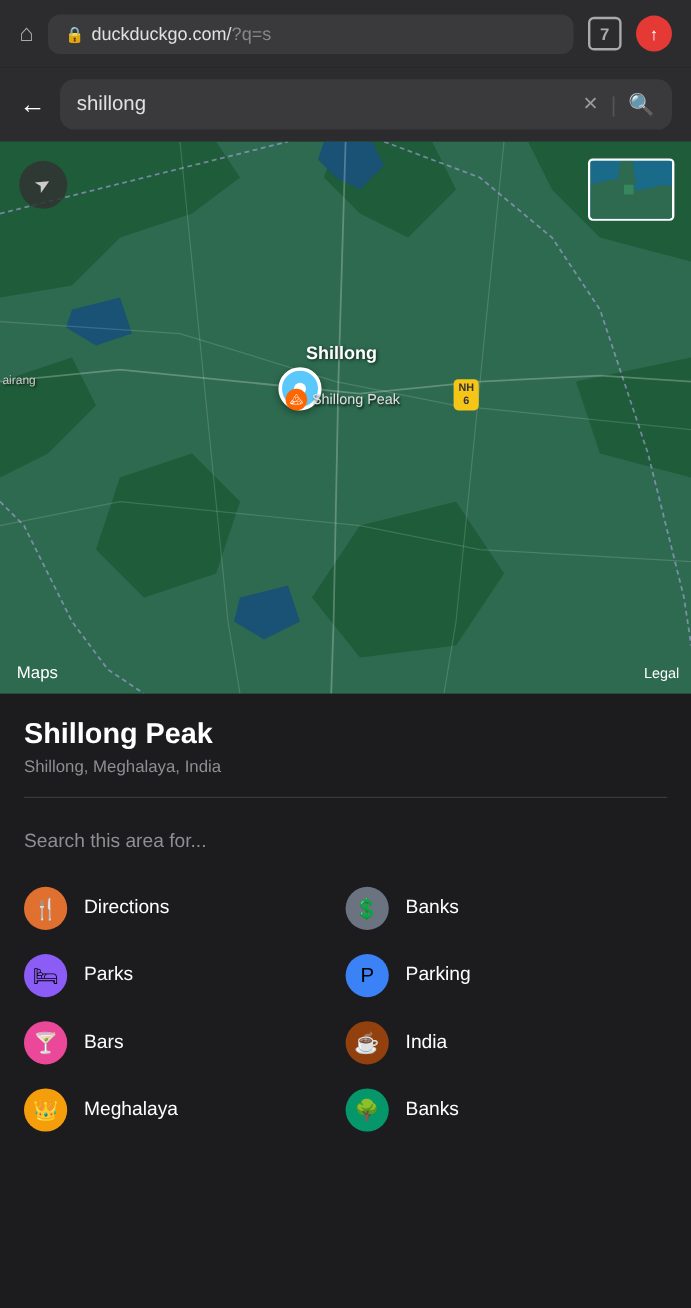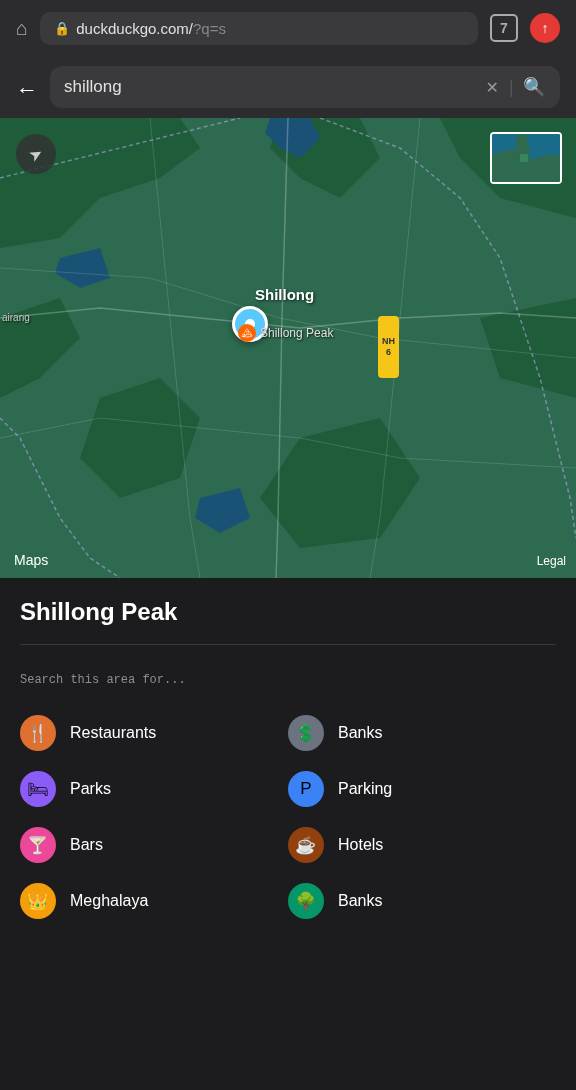--- a/index.html
+++ b/index.html
@@ -229,21 +229,21 @@
       text-shadow: 1px 1px 2px rgba(0,0,0,0.8);
     }
 
     
     .nh-badge {
       position: absolute;
       top: 198px;
       left: 378px;
       background: #f5c518;
       border-radius: 4px;
-      padding: 20px 4px;
+      padding: 2px 4px;
       font-size: 9px;
       font-weight: bold;
       color: #333;
       text-align: center;
       line-height: 1.2;
     }
 
     
     .airang-label {
       position: absolute;
@@ -294,23 +294,22 @@
       background: #3a3a3c;
       margin: 18px 0;
     }
 
     
     .search-area {
       padding: 0 20px 20px 20px;
     }
     .search-area-title {
       color: #8e8e93;
-      font-size: 12px;
+      font-size: 16px;
       margin-bottom: 18px;
-      font-family: Liberation Mono, monospace;
     }
     .category-grid {
       display: grid;
       grid-template-columns: 1fr 1fr;
       gap: 0;
     }
     .category-item {
       display: flex;
       align-items: center;
       gap: 14px;
@@ -454,51 +453,52 @@
     <span class="apple-logo"> </span>
     <span class="maps-text">Maps</span>
   </div>
   <div class="legal-text">Legal</div>
 </div>
 
 <div class="info-panel">
   <div class="info-top">
     <div>
       <div class="place-name">Shillong Peak</div>
+      <div class="place-sub">Shillong, Meghalaya, India</div>
     </div>
   </div>
   <div class="divider"></div>
 </div>
 
 <div class="search-area">
   <div class="search-area-title">Search this area for...</div>
   <div class="category-grid" id="category-grid">
   <div class="category-item">
     <div class="cat-icon icon-orange">🍴</div>
-    <span class="cat-label">Restaurants</span>
+    <span class="cat-label">Directions</span>
   </div>
       <div class="category-item">
     <div class="cat-icon icon-gray">💲</div>
     <span class="cat-label">Banks</span>
   </div>
       <div class="category-item">
     <div class="cat-icon icon-purple">🛏</div>
     <span class="cat-label">Parks</span>
   </div>
       <div class="category-item">
     <div class="cat-icon icon-blue">P</div>
     <span class="cat-label">Parking</span>
   </div>
       <div class="category-item">
     <div class="cat-icon icon-pink">🍸</div>
     <span class="cat-label">Bars</span>
   </div>
       <div class="category-item">
     <div class="cat-icon icon-brown">☕</div>
-    <span class="cat-label">Hotels</span>
+    <span class="cat-label">India</span>
   </div>
       <div class="category-item">
     <div class="cat-icon icon-yellow">👑</div>
     <span class="cat-label">Meghalaya</span>
   </div>
       <div class="category-item">
     <div class="cat-icon icon-green">🌳</div>
     <span class="cat-label">Banks</span>
   </div>
     </div>

